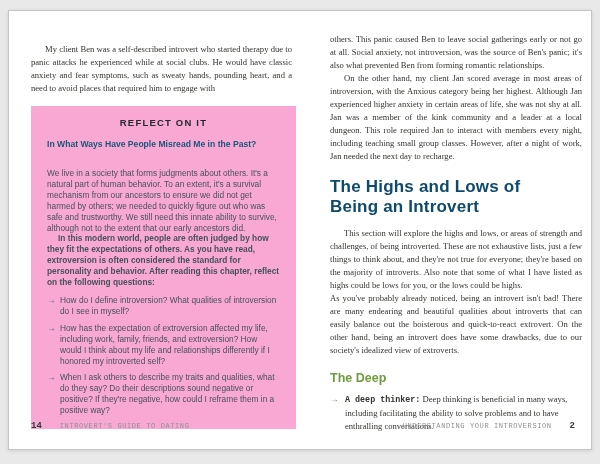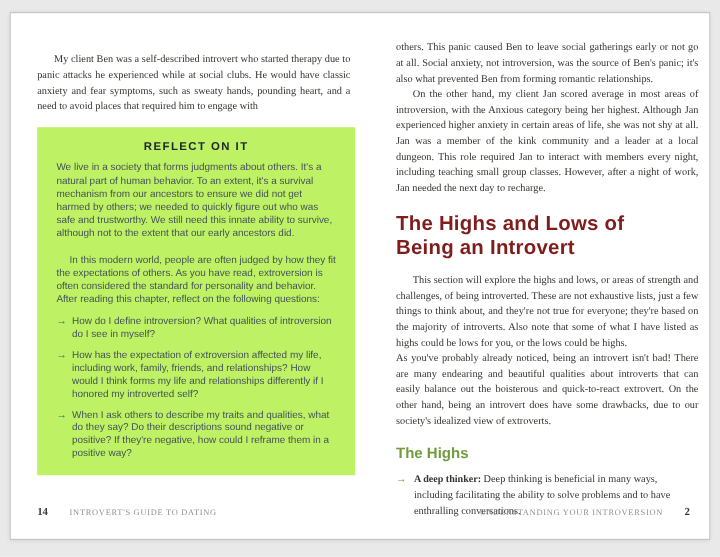--- a/index.html
+++ b/index.html
@@ -32,66 +32,66 @@
     line-height: 13px;
     color: #33342f;
     text-align: justify;
   }
   .body-text.indent { text-indent: 14px; }
 
   
   .reflect-box {
     margin-top: 11px;
     width: 265px;
-    background: #bef264;
+    background: #f9a8d4;
     padding: 11px 16px 13px 16px;
     font-family: "Liberation Sans", sans-serif;
   }
   .reflect-title {
     text-align: center;
     font-size: 9.5px;
     font-weight: bold;
     letter-spacing: 1.2px;
     color: #20292e;
   }
   .reflect-question {
     margin-top: 11px;
     font-size: 8.6px;
     font-weight: bold;
     color: #17587a;
     line-height: 11px;
   }
   .reflect-para {
+    margin-top: 18px;
+    font-size: 8.3px;
+    line-height: 10.9px;
+    color: #45525a;
+  }
+  .reflect-para.indent { text-indent: 11px; margin-top: 0; font-weight: bold; }
+  .reflect-bullets { margin-top: 7px; }
+  .reflect-bullet {
+    display: flex;
     margin-top: 6px;
     font-size: 8.3px;
     line-height: 10.9px;
     color: #45525a;
   }
-  .reflect-para.indent { text-indent: 11px; margin-top: 12px; }
-  .reflect-bullets { margin-top: 7px; }
-  .reflect-bullet {
-    display: flex;
-    margin-top: 6px;
-    font-size: 8.3px;
-    line-height: 10.9px;
-    color: #45525a;
-  }
   .reflect-bullet .arrow {
     flex: 0 0 13px;
     color: #2d6e8d;
     font-size: 8.5px;
   }
 
   
   .h1 {
     font-family: "Liberation Sans", sans-serif;
     font-weight: bold;
     font-size: 17px;
     line-height: 20px;
-    color: #7f1d1d;
+    color: #0c4a6e;
     max-width: 222px;
     margin: 14px 0 10px 0;
     letter-spacing: 0.2px;
   }
   .h2 {
     font-family: "Liberation Sans", sans-serif;
     font-weight: bold;
     font-size: 12.5px;
     color: #6f9c3e;
     margin: 14px 0 8px 0;
@@ -103,34 +103,34 @@
     line-height: 13px;
     color: #33342f;
   }
   .highs-bullet .arrow {
     flex: 0 0 15px;
     color: #6f9c3e;
     font-family: "Liberation Sans", sans-serif;
   }
   .highs-bullet .lead {
     font-weight: bold;
-    font-family: Liberation Serif, serif;
+    font-family: Liberation Mono, monospace;
     font-size: 8.4px;
   }
 
   
   .footer {
     position: absolute;
     bottom: 18px;
-    font-family: Liberation Serif, serif;
+    font-family: Liberation Mono, monospace;
     font-size: 7px;
     letter-spacing: 0.6px;
     color: #8f8f8f;
     display: flex;
-    align-items: flex-end;
+    align-items: center;
   }
   .footer .pagenum {
     font-size: 9px;
     font-weight: bold;
     color: #3a3a3a;
     letter-spacing: 0;
   }
   .footer-left  { left: 22px; }
   .footer-left .pagenum { margin-right: 18px; }
   .footer-right { right: 16px; }
@@ -139,31 +139,32 @@
 </head>
 <body>
 
 <div class="spread">
 
   <div class="page page-left">
     <p class="body-text indent">My client Ben was a self-described introvert who started therapy due to panic attacks he experienced while at social clubs. He would have classic anxiety and fear symptoms, such as sweaty hands, pounding heart, and a need to avoid places that required him to engage with</p>
 
     <div class="reflect-box">
       <div class="reflect-title">REFLECT ON IT</div>
+      <div class="reflect-question">In What Ways Have People Misread Me in the Past?</div>
       <p class="reflect-para">We live in a society that forms judgments about others. It's a natural part of human behavior. To an extent, it's a survival mechanism from our ancestors to ensure we did not get harmed by others; we needed to quickly figure out who was safe and trustworthy. We still need this innate ability to survive, although not to the extent that our early ancestors did.</p>
       <p class="reflect-para indent">In this modern world, people are often judged by how they fit the expectations of others. As you have read, extroversion is often considered the standard for personality and behavior. After reading this chapter, reflect on the following questions:</p>
 
       <div class="reflect-bullets">
         <div class="reflect-bullet">
           <span class="arrow">→</span>
           <span>How do I define introversion? What qualities of introversion do I see in myself?</span>
         </div>
         <div class="reflect-bullet">
           <span class="arrow">→</span>
-          <span>How has the expectation of extroversion affected my life, including work, family, friends, and relationships? How would I think forms my life and relationships differently if I honored my introverted self?</span>
+          <span>How has the expectation of extroversion affected my life, including work, family, friends, and extroversion? How would I think about my life and relationships differently if I honored my introverted self?</span>
         </div>
         <div class="reflect-bullet">
           <span class="arrow">→</span>
           <span>When I ask others to describe my traits and qualities, what do they say? Do their descriptions sound negative or positive? If they're negative, how could I reframe them in a positive way?</span>
         </div>
       </div>
     </div>
 
     <div class="footer footer-left">
       <span class="pagenum">14</span>
@@ -173,21 +174,21 @@
 
   <div class="page page-right">
     <p class="body-text">others. This panic caused Ben to leave social gatherings early or not go at all. Social anxiety, not introversion, was the source of Ben's panic; it's also what prevented Ben from forming romantic relationships.</p>
     <p class="body-text indent">On the other hand, my client Jan scored average in most areas of introversion, with the Anxious category being her highest. Although Jan experienced higher anxiety in certain areas of life, she was not shy at all. Jan was a member of the kink community and a leader at a local dungeon. This role required Jan to interact with members every night, including teaching small group classes. However, after a night of work, Jan needed the next day to recharge.</p>
 
     <h1 class="h1">The Highs and Lows of Being an Introvert</h1>
 
     <p class="body-text indent">This section will explore the highs and lows, or areas of strength and challenges, of being introverted. These are not exhaustive lists, just a few things to think about, and they're not true for everyone; they're based on the majority of introverts. Also note that some of what I have listed as highs could be lows for you, or the lows could be highs.</p>
     <p class="body-text">As you've probably already noticed, being an introvert isn't bad! There are many endearing and beautiful qualities about introverts that can easily balance out the boisterous and quick-to-react extrovert. On the other hand, being an introvert does have some drawbacks, due to our society's idealized view of extroverts.</p>
 
-    <h2 class="h2">The Highs</h2>
+    <h2 class="h2">The Deep</h2>
 
 
     <div class="highs-bullet">
       <span class="arrow">→</span>
       <span><span class="lead">A deep thinker:</span> <span>Deep thinking is beneficial in many ways, including facilitating the ability to solve problems and to have enthralling conversations.</span></span>
     </div>
 
     <div class="footer footer-right">
       <span>UNDERSTANDING YOUR INTROVERSION</span>
       <span class="pagenum">2</span>

